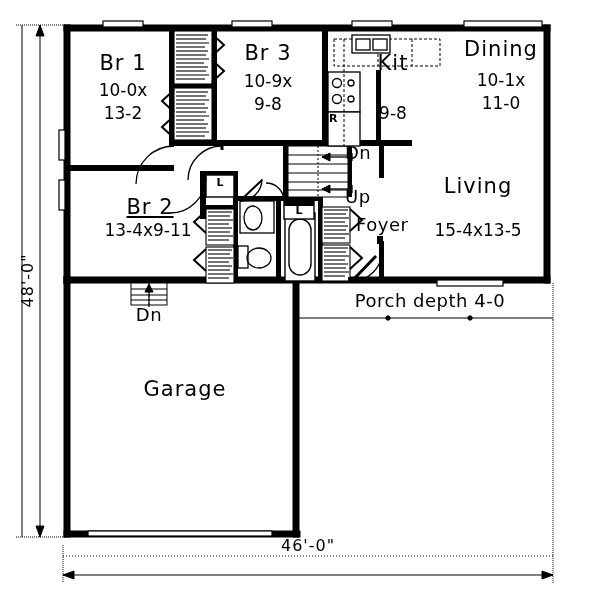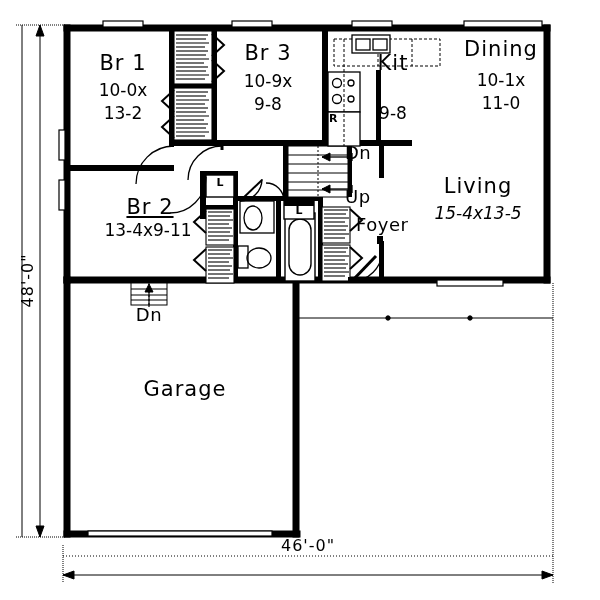--- a/index.html
+++ b/index.html
@@ -324,30 +324,31 @@
   <div class="lbl room-dim" style="left:352px; top:105px; width:82px;">9-8</div>
 
   <div class="lbl room-name" style="left:446px; top:38px; width:110px;">Dining</div>
   <div class="lbl room-dim" style="left:446px; top:72px; width:110px;">10-1x</div>
   <div class="lbl room-dim" style="left:446px; top:95px; width:110px;">11-0</div>
 
   <div class="lbl room-name" style="left:95px; top:196px; width:110px;text-decoration:underline;">Br 2</div>
   <div class="lbl room-dim" style="left:78px; top:222px; width:140px;">13-4x9-11</div>
 
   <div class="lbl room-name" style="left:408px; top:175px; width:140px;">Living</div>
-  <div class="lbl room-dim" style="left:404px; top:205px; width:148px;font-style:italic;">15-4x13-5</div>
+  <div class="lbl room-dim" style="left:404px; top:222px; width:148px;">15-4x13-5</div>
 
   <div class="lbl room-name" style="left:105px; top:378px; width:160px;">Garage</div>
 
   <div class="lbl small" style="left:356px; top:216px; width:54px; text-align:left;">Foyer</div>
 
   <div class="lbl small" style="left:345px; top:144px; width:30px; text-align:left;">Dn</div>
   <div class="lbl small" style="left:345px; top:188px; width:30px; text-align:left;">Up</div>
   <div class="lbl small" style="left:133px; top:306px; width:32px;">Dn</div>
 
+  <div class="lbl small" style="left:340px; top:292px; width:180px;">Porch depth 4-0</div>
 
   <div class="lbl tiny" style="left:329px; top:113px; width:30px; text-align:left; font-weight:bold;">R</div>
   <div class="lbl tiny" style="left:208px; top:177px; width:24px; font-weight:bold;">L</div>
   <div class="lbl tiny" style="left:287px; top:205px; width:24px; font-weight:bold;">L</div>
 
   <div class="lbl dimtext vert" style="left:-17px; top:272px; width:90px;">48'-0"</div>
   <div class="lbl dimtext" style="left:248px; top:538px; width:120px;">46'-0"</div>
 
 </div>
 

